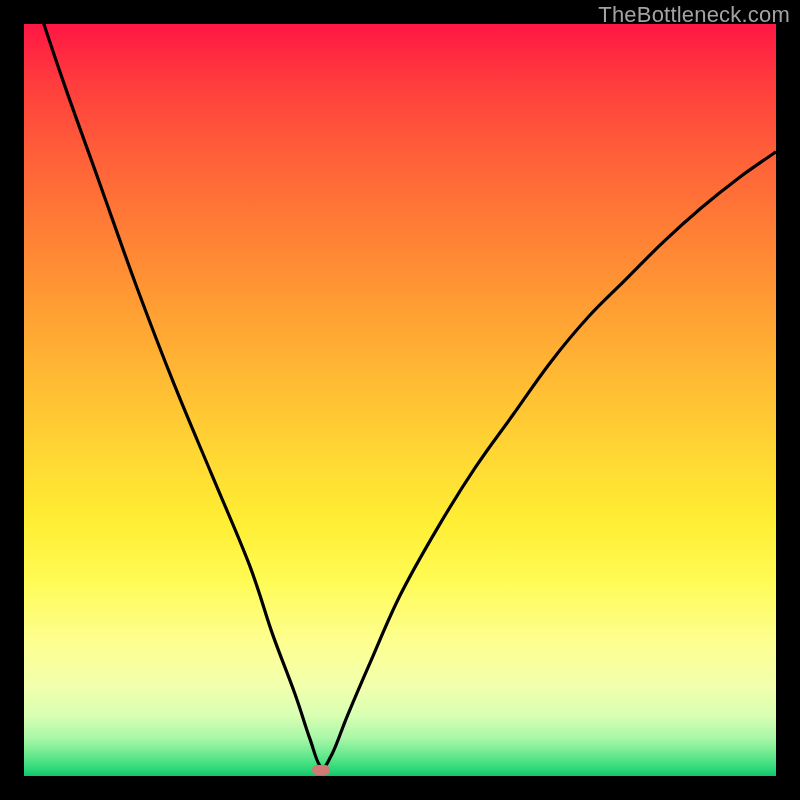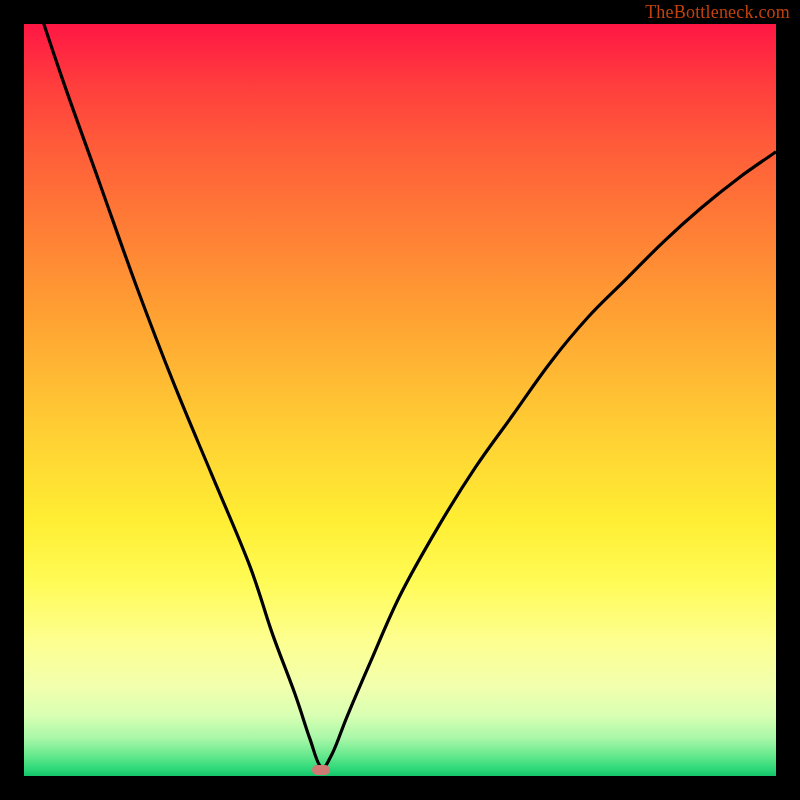--- a/index.html
+++ b/index.html
@@ -47,23 +47,23 @@
     position: absolute;
     left: 0;
     top: 0;
     width: 752px;
     height: 752px;
   }
   .watermark {
     position: absolute;
     top: 2px;
     right: 10px;
-    font-family: Liberation Serif, serif;
-    font-size: 18px;
-    color: #c2410c;
+    font-family: Liberation Sans, sans-serif;
+    font-size: 22px;
+    color: #a3a3a3;
     letter-spacing: 0.2px;
     user-select: none;
   }
   .marker {
     position: absolute;
     width: 18px;
     height: 10px;
     border-radius: 5px;
     background: #cf7a74;
     transform: translate(-50%, -50%);

